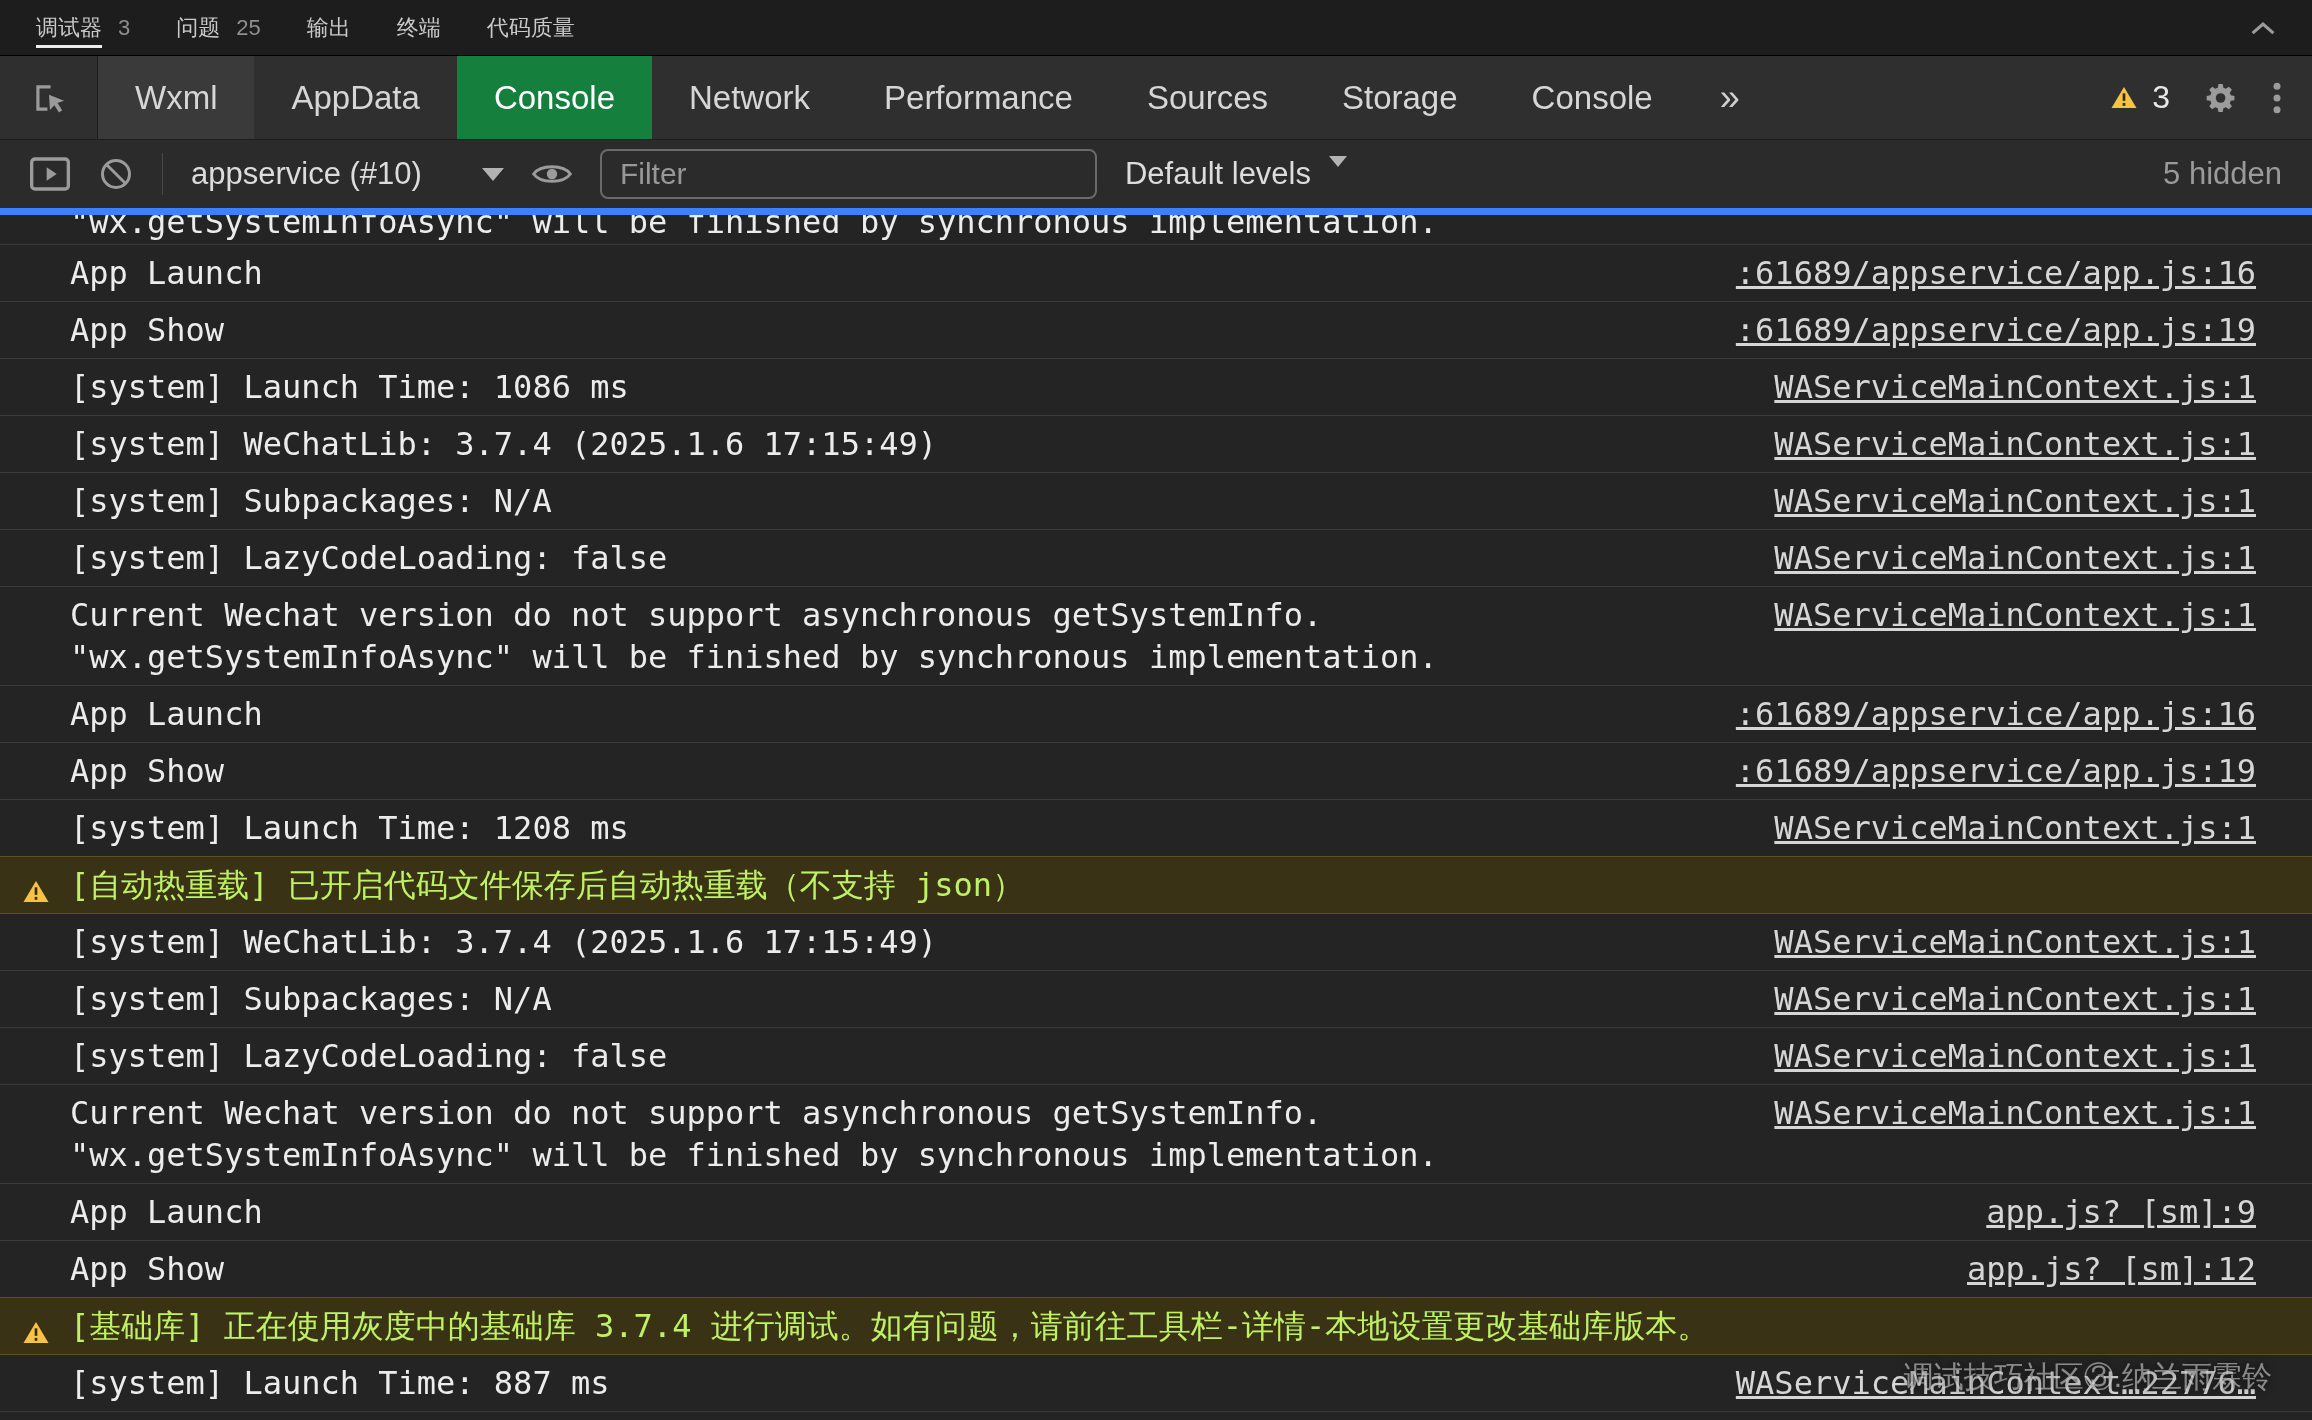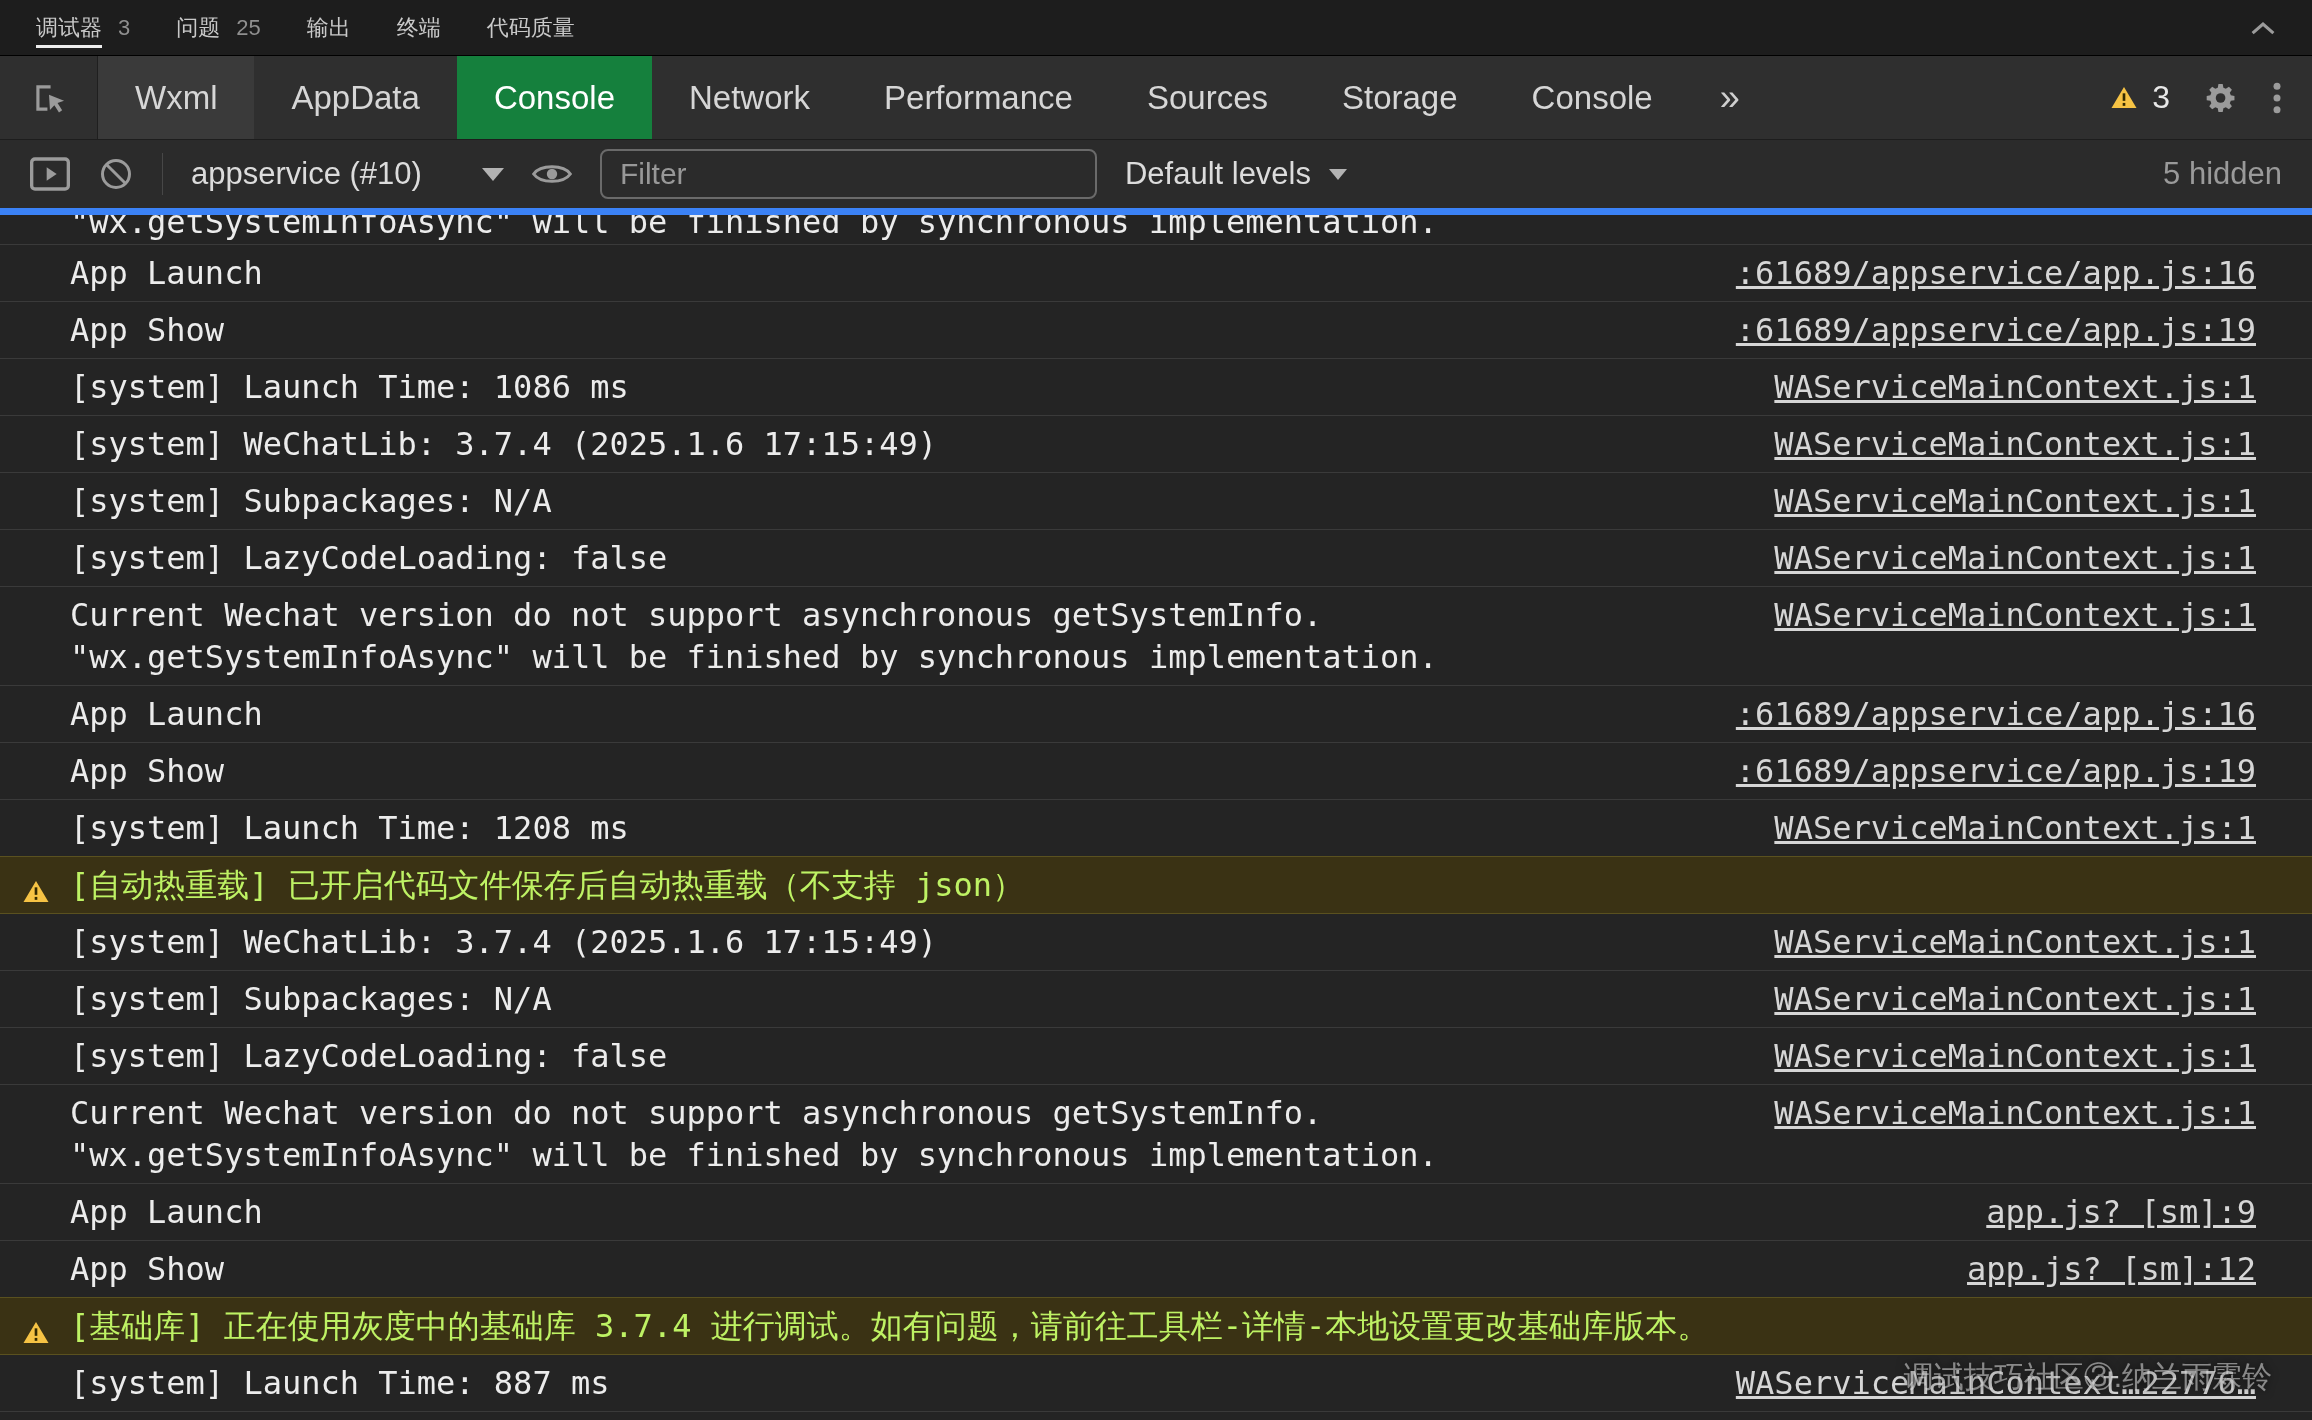--- a/index.html
+++ b/index.html
@@ -72,21 +72,21 @@
   }
   .caret-down.small { border-left-width: 9px; border-right-width: 9px; border-top-width: 11px; }
   .filter-input {
     width: 497px; height: 50px;
     background: transparent;
     border: 2px solid #6a6a6a; border-radius: 8px;
     color: #e8e8e8; font-size: 30px; font-family: "Liberation Sans", sans-serif;
     padding: 0 18px; outline: none;
   }
   .filter-input::placeholder { color: #989898; }
-  .levels { display: flex; align-items: center; gap: 18px; cursor: default; }
+  .levels { display: flex; align-items: flex-start; gap: 18px; cursor: default; }
   .hidden-count { margin-left: auto; color: #9a9a9a; padding-left: 28px; }
 
   
   .console {
     flex: 1 1 auto;
     overflow: hidden;
     position: relative;
     background: #242424;
     font-family: "DejaVu Sans Mono", "Liberation Mono", monospace;
     font-size: 32px;

